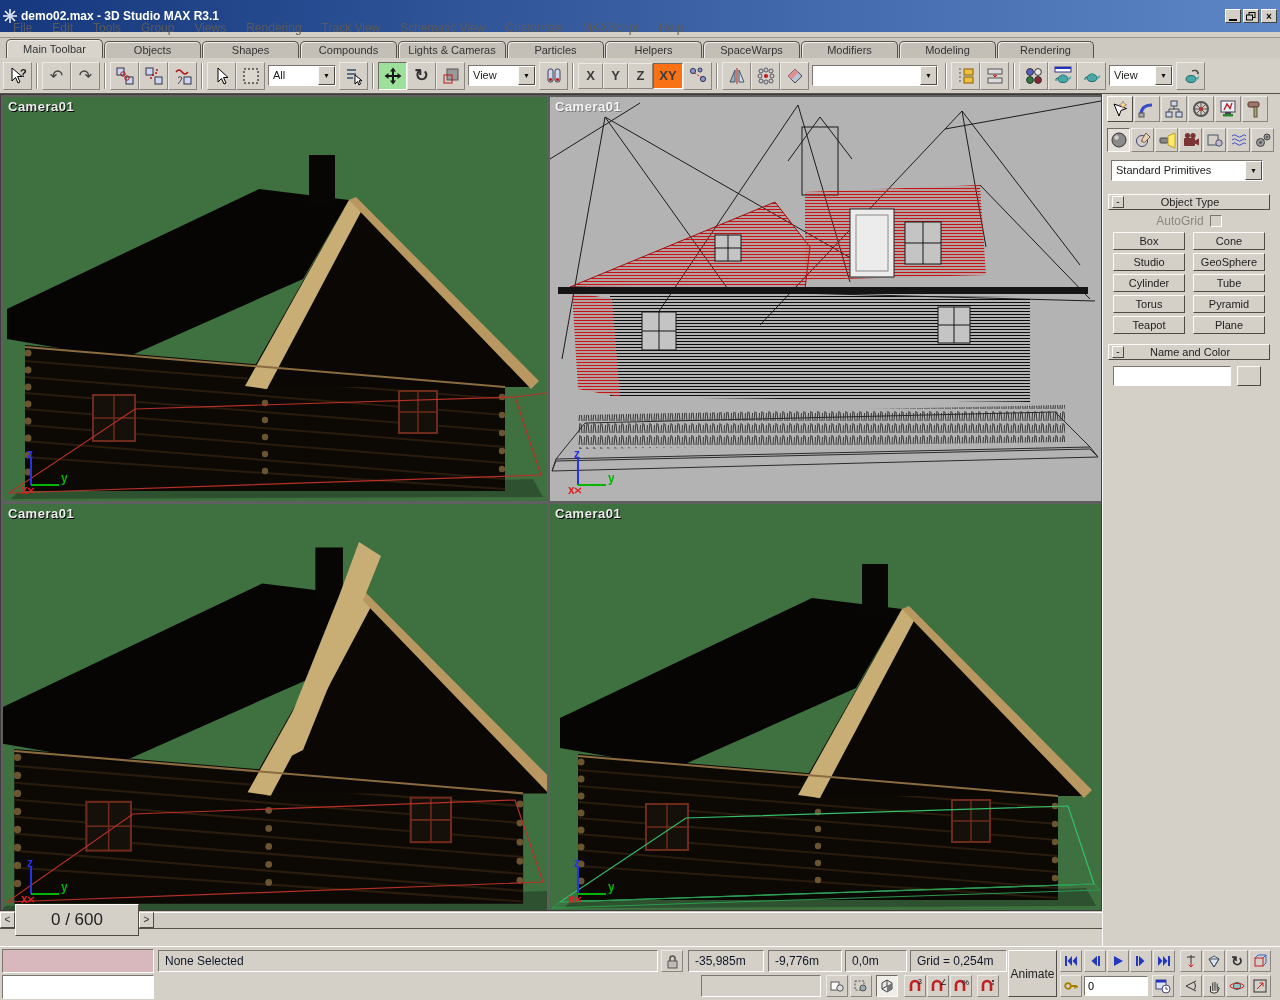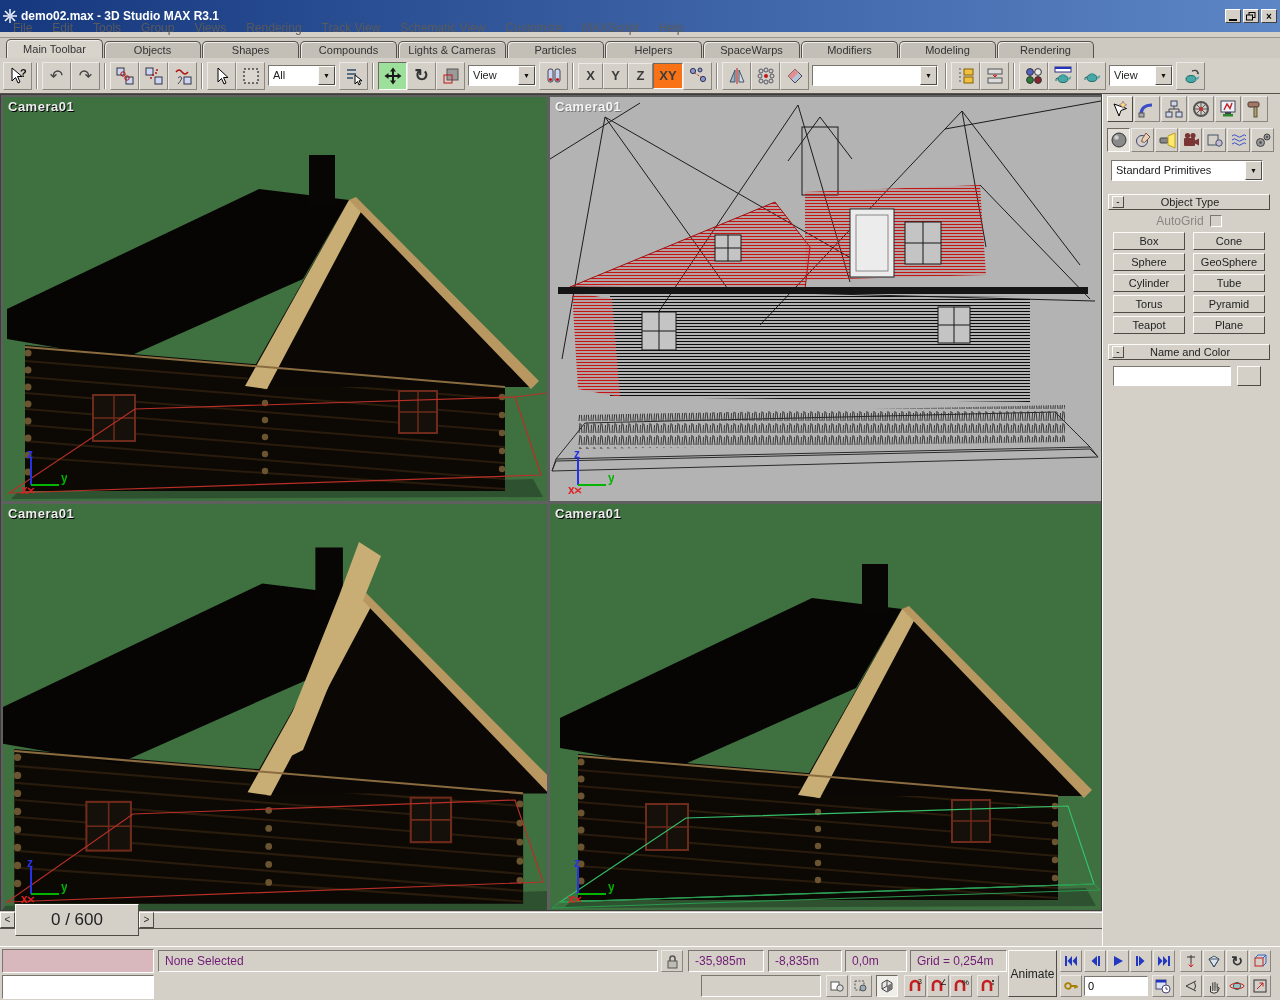--- a/index.html
+++ b/index.html
@@ -36,21 +36,21 @@
 #panel{left:1102px;top:94px;width:178px;height:852px;background:#d4d0c8;border-left:1px solid #fdfbf7}
 .ptab{width:26px;height:26px}
 .ptab.active{background:#dcd8d0;border-color:#fff #4e4a44 #4e4a44 #fff}
 .catb{width:23px;height:24px}
 .catb.pressed{border-color:#6e6a63 #fdfbf7 #fdfbf7 #6e6a63;background:#e4e0d8}
 .rollout-h{height:16px;display:flex;align-items:center;background:#d4d0c8;border:1px solid;border-color:#fdfbf7 #4e4a44 #4e4a44 #fdfbf7;font-size:11px}
 .rollout-h .minus{width:12px;height:12px;margin:0 3px;border:1px solid;border-color:#fdfbf7 #4e4a44 #4e4a44 #fdfbf7;display:flex;align-items:center;justify-content:center;font-size:10px;line-height:1}
 .rollout-h .rtitle{flex:1;text-align:center;margin-right:16px}
 .pbtn{width:72px;height:18px;font-size:11px;color:#222;border:1px solid;border-color:#fdfbf7 #4e4a44 #4e4a44 #fdfbf7;background:#d4d0c8;display:flex;align-items:center;justify-content:center}
 #statusbar{left:0;top:946px;width:1280px;height:54px;background:#d4d0c8;border-top:1px solid #fdfbf7}
-.sfield{position:absolute;height:22px;border:1px solid;border-color:#7a766f #fff #fff #7a766f;background:#d4d0c8;display:flex;align-items:center;padding:8px 6px;font-size:12px;color:#701a75}
+.sfield{position:absolute;height:22px;border:1px solid;border-color:#7a766f #fff #fff #7a766f;background:#d4d0c8;display:flex;align-items:center;padding:8px 6px;font-size:12px;color:#0f172a}
 .sbtn{position:absolute;width:22px;height:22px;background:#d4d0c8;border:1px solid;border-color:#eceae6 #8a867f #8a867f #eceae6;display:flex;align-items:center;justify-content:center}
 .sbtn.pressed{border-color:#6e6a63 #fdfbf7 #fdfbf7 #6e6a63;background:#f0eee8}
 .winbtn{width:16px;height:14px;margin-left:2px;background:#d4d0c8;border:1px solid;border-color:#fff #404040 #404040 #fff;display:flex;align-items:center;justify-content:center;color:#000;font-size:10px;font-weight:bold}
 input.nm{width:118px;height:20px;border:1px solid;border-color:#7a766f #fff #fff #7a766f;background:#fff;font-family:"Liberation Sans",sans-serif;font-size:11px;padding:0 3px}
 svg{display:block}
 </style>
 </head>
 <body>
 
 <svg width="0" height="0" style="position:absolute" aria-hidden="true">
@@ -577,21 +577,21 @@
   <div class="rollout-h abs" style="left:5px;top:100px;width:162px">
     <span class="minus">-</span>
     <span class="rtitle">Object Type</span>
   </div>
   <div class="abs" style="left:5px;top:120px;width:162px;display:flex;align-items:center;justify-content:center;gap:6px">
     <span style="color:#8a867f">AutoGrid</span>
     <span class="skw" style="width:12px;height:12px;background:#d4d0c8"></span>
   </div>
   <div class="pbtn abs" style="left:10px;top:138px">Box</div>
   <div class="pbtn abs" style="left:90px;top:138px">Cone</div>
-  <div class="pbtn abs" style="left:10px;top:159px">Sphere</div>
+  <div class="pbtn abs" style="left:10px;top:159px">Studio</div>
   <div class="pbtn abs" style="left:90px;top:159px">GeoSphere</div>
   <div class="pbtn abs" style="left:10px;top:180px">Cylinder</div>
   <div class="pbtn abs" style="left:90px;top:180px">Tube</div>
   <div class="pbtn abs" style="left:10px;top:201px">Torus</div>
   <div class="pbtn abs" style="left:90px;top:201px">Pyramid</div>
   <div class="pbtn abs" style="left:10px;top:222px">Teapot</div>
   <div class="pbtn abs" style="left:90px;top:222px">Plane</div>
 
   <div class="rollout-h abs" style="left:5px;top:250px;width:162px">
     <span class="minus">-</span>
@@ -608,21 +608,21 @@
   <div class="abs skw" style="left:2px;top:28px;width:152px;height:24px"></div>
 
   <div class="sfield" style="left:158px;top:3px;width:500px">None Selected</div>
   <div class="sbtn" style="left:661px;top:3px">
       <svg width="16" height="16">
         <rect x="4" y="8" width="9" height="7" fill="#c0bcb4" stroke="#555"></rect>
         <path d="M6 8 V5.5 a2.5 2.5 0 0 1 5 0 V8" fill="none" stroke="#555" stroke-width="1.6"></path>
       </svg>
     </div>
   <div class="sfield" style="left:688px;top:3px;width:76px">-35,985m</div>
-  <div class="sfield" style="left:768px;top:3px;width:74px">-8,835m</div>
+  <div class="sfield" style="left:768px;top:3px;width:74px">-9,776m</div>
   <div class="sfield" style="left:845px;top:3px;width:62px">0,0m</div>
   <div class="sfield" style="left:910px;top:3px;width:97px">Grid = 0,254m</div>
 
   <div class="sfield" style="left:701px;top:28px;width:120px"></div>
 
   <div class="sbtn" style="left:826px;top:28px">
       <svg width="16" height="16">
         <rect x="2" y="4" width="8" height="8" fill="#fff" stroke="#555"></rect>
         <circle cx="11" cy="10" r="3.2" fill="#ddd" stroke="#555"></circle>
       </svg>

